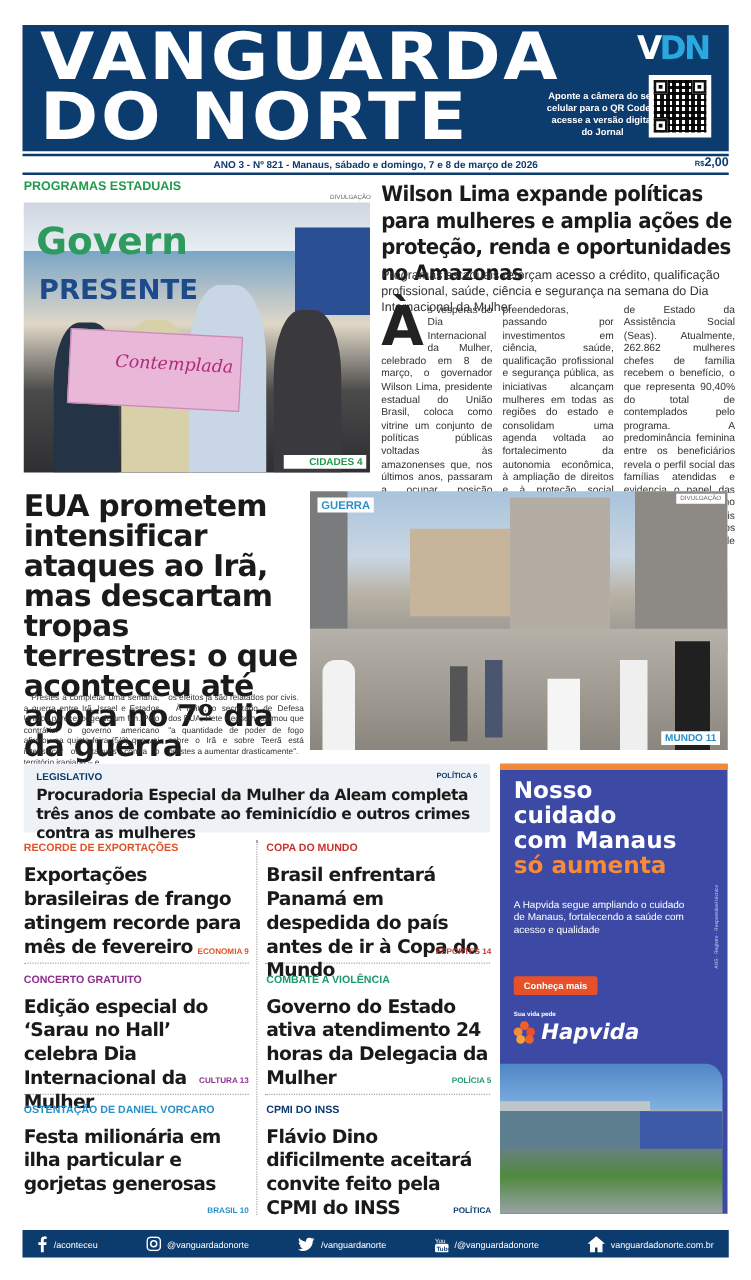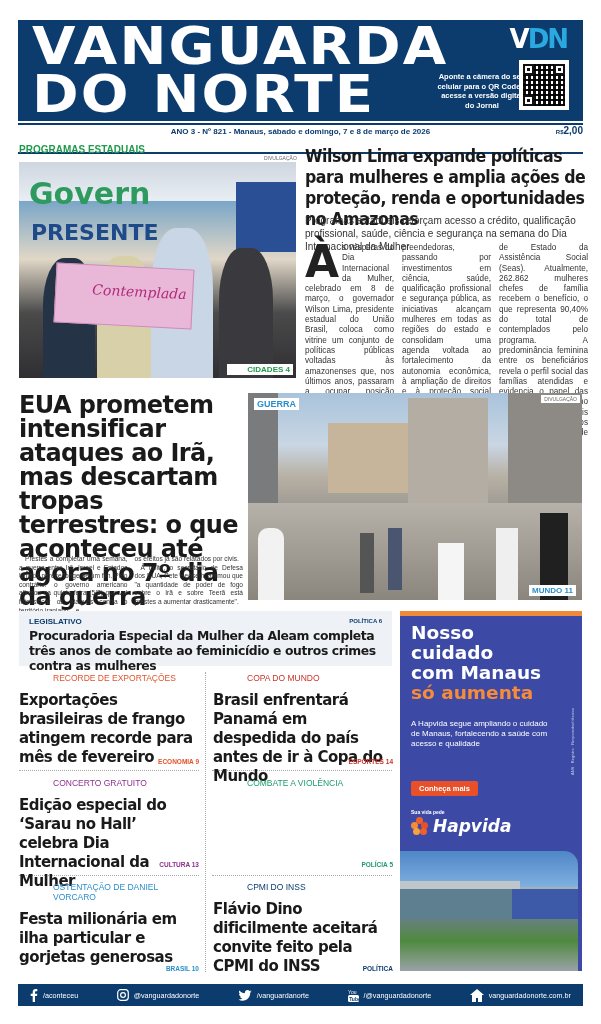--- a/index.html
+++ b/index.html
@@ -15,21 +15,21 @@
   .mast-logo .d { color: #2aa8e0; }
   .mast-logo .n { color: #2aa8e0; }
   .qr { position: absolute; right: 14px; top: 40px; width: 50px; height: 50px; background: #fff; padding: 4px; }
   .qr-inner { width: 100%; height: 100%; background:
       repeating-linear-gradient(90deg, #111 0 3px, #fff 3px 5px),
       repeating-linear-gradient(0deg, #111 0 2px, #fff 2px 5px);
       background-blend-mode: multiply; position: relative; }
   .qr-corner { position: absolute; width: 11px; height: 11px; border: 2px solid #111; background: #fff; }
   .qr-corner::after { content: ""; position: absolute; left: 2px; top: 2px; width: 3px; height: 3px; background: #111; }
 
-  .dateline { left: 18px; top: 121px; width: 565px; height: 31px; border-top: 2px solid #0c3b6e; border-bottom: 2px solid #0c3b6e; margin-top: 2px; }
+  .dateline { left: 18px; top: 121px; width: 565px; height: 17px; border-top: 2px solid #0c3b6e; border-bottom: 2px solid #0c3b6e; margin-top: 2px; }
   .dateline-text { position: absolute; left: 0; right: 0; top: 2px; text-align: center; font-size: 8px; font-weight: bold; color: #0c3b6e; }
   .price { position: absolute; right: 0; top: 0; font-size: 10px; font-weight: bold; color: #0c3b6e; }
   .price small { font-size: 6px; }
 
   
   .kicker { font-size: 10px; font-weight: bold; text-transform: uppercase; }
   .green { color: #1f9a4a; }
   .orange { color: #e0542a; }
   .red { color: #c8332b; }
   .purple { color: #8e2f8e; }
@@ -66,21 +66,21 @@
   .rubble { position: absolute; background: #cfcac2; }
 
   
   .legis { left: 19px; top: 611px; width: 373px; height: 55px; background: #eef1f5; }
   .legis-kicker { position: absolute; left: 10px; top: 6px; font-size: 8px; font-weight: bold; color: #0c3b6e; }
   .legis-page { position: absolute; right: 10px; top: 7px; font-size: 6px; font-weight: bold; color: #0c3b6e; }
   .legis-head { position: absolute; left: 10px; top: 17px; width: 360px; font-family: "DejaVu Sans", sans-serif; font-weight: bold; font-size: 12.4px; line-height: 15px; letter-spacing: -0.4px; color: #1a1a1a; }
 
   
   .brief { position: absolute; width: 180px; }
-  .brief-kicker { font-size: 8.5px; font-weight: normal; text-transform: uppercase; margin-left: 34px; }
+  .brief-kicker { font-size: 8.5px; font-weight: bold; text-transform: uppercase; }
   .brief-head { font-family: "DejaVu Sans", sans-serif; font-weight: bold; font-size: 15px; line-height: 19px; letter-spacing: -0.5px; margin-top: 8px; color: #1a1a1a; }
   .brief-page { position: absolute; right: 0; font-size: 6.5px; font-weight: bold; text-transform: uppercase; }
   .vdiv { position: absolute; left: 205px; top: 672px; width: 0; height: 300px; border-left: 1px dotted #aaa; }
   .hdiv { position: absolute; height: 0; border-top: 1px dotted #aaa; }
 
   
   .ad { left: 400px; top: 611px; width: 182px; height: 360px; background: #3c4aa6; overflow: hidden; }
   .ad-topbar { position: absolute; left: 0; top: 0; width: 100%; height: 5px; background: #f08a3a; }
   .ad-headline { position: absolute; left: 11px; top: 12px; font-family: "DejaVu Sans", sans-serif; font-weight: bold; font-size: 18.5px; line-height: 20px; color: #fff; }
   .ad-headline .hl { color: #f58b3b; }
@@ -198,20 +198,21 @@
   <div class="brief-head">Brasil enfrentará Panamá em despedida do país antes de ir à Copa do Mundo</div>
   <div class="brief-page red" style="bottom:0;">ESPORTES 14</div>
 </div>
 <div class="brief" style="left:19px;top:778px;height:90px;">
   <div class="brief-kicker purple">CONCERTO GRATUITO</div>
   <div class="brief-head">Edição especial do ‘Sarau no Hall’ celebra Dia Internacional da Mulher</div>
   <div class="brief-page purple" style="bottom:0;">CULTURA 13</div>
 </div>
 <div class="brief" style="left:213px;top:778px;height:90px;">
   <div class="brief-kicker teal">COMBATE A VIOLÊNCIA</div>
+  <div class="brief-head">Governo do Estado ativa atendimento 24 horas da Delegacia da Mulher</div>
   <div class="brief-page teal" style="bottom:0;">POLÍCIA 5</div>
 </div>
 <div class="brief" style="left:19px;top:882px;height:90px;">
   <div class="brief-kicker blue">OSTENTAÇÃO DE DANIEL VORCARO</div>
   <div class="brief-head">Festa milionária em ilha particular e gorjetas generosas</div>
   <div class="brief-page blue" style="bottom:0;">BRASIL 10</div>
 </div>
 <div class="brief" style="left:213px;top:882px;height:90px;">
   <div class="brief-kicker navy">CPMI DO INSS</div>
   <div class="brief-head">Flávio Dino dificilmente aceitará convite feito pela CPMI do INSS</div>

